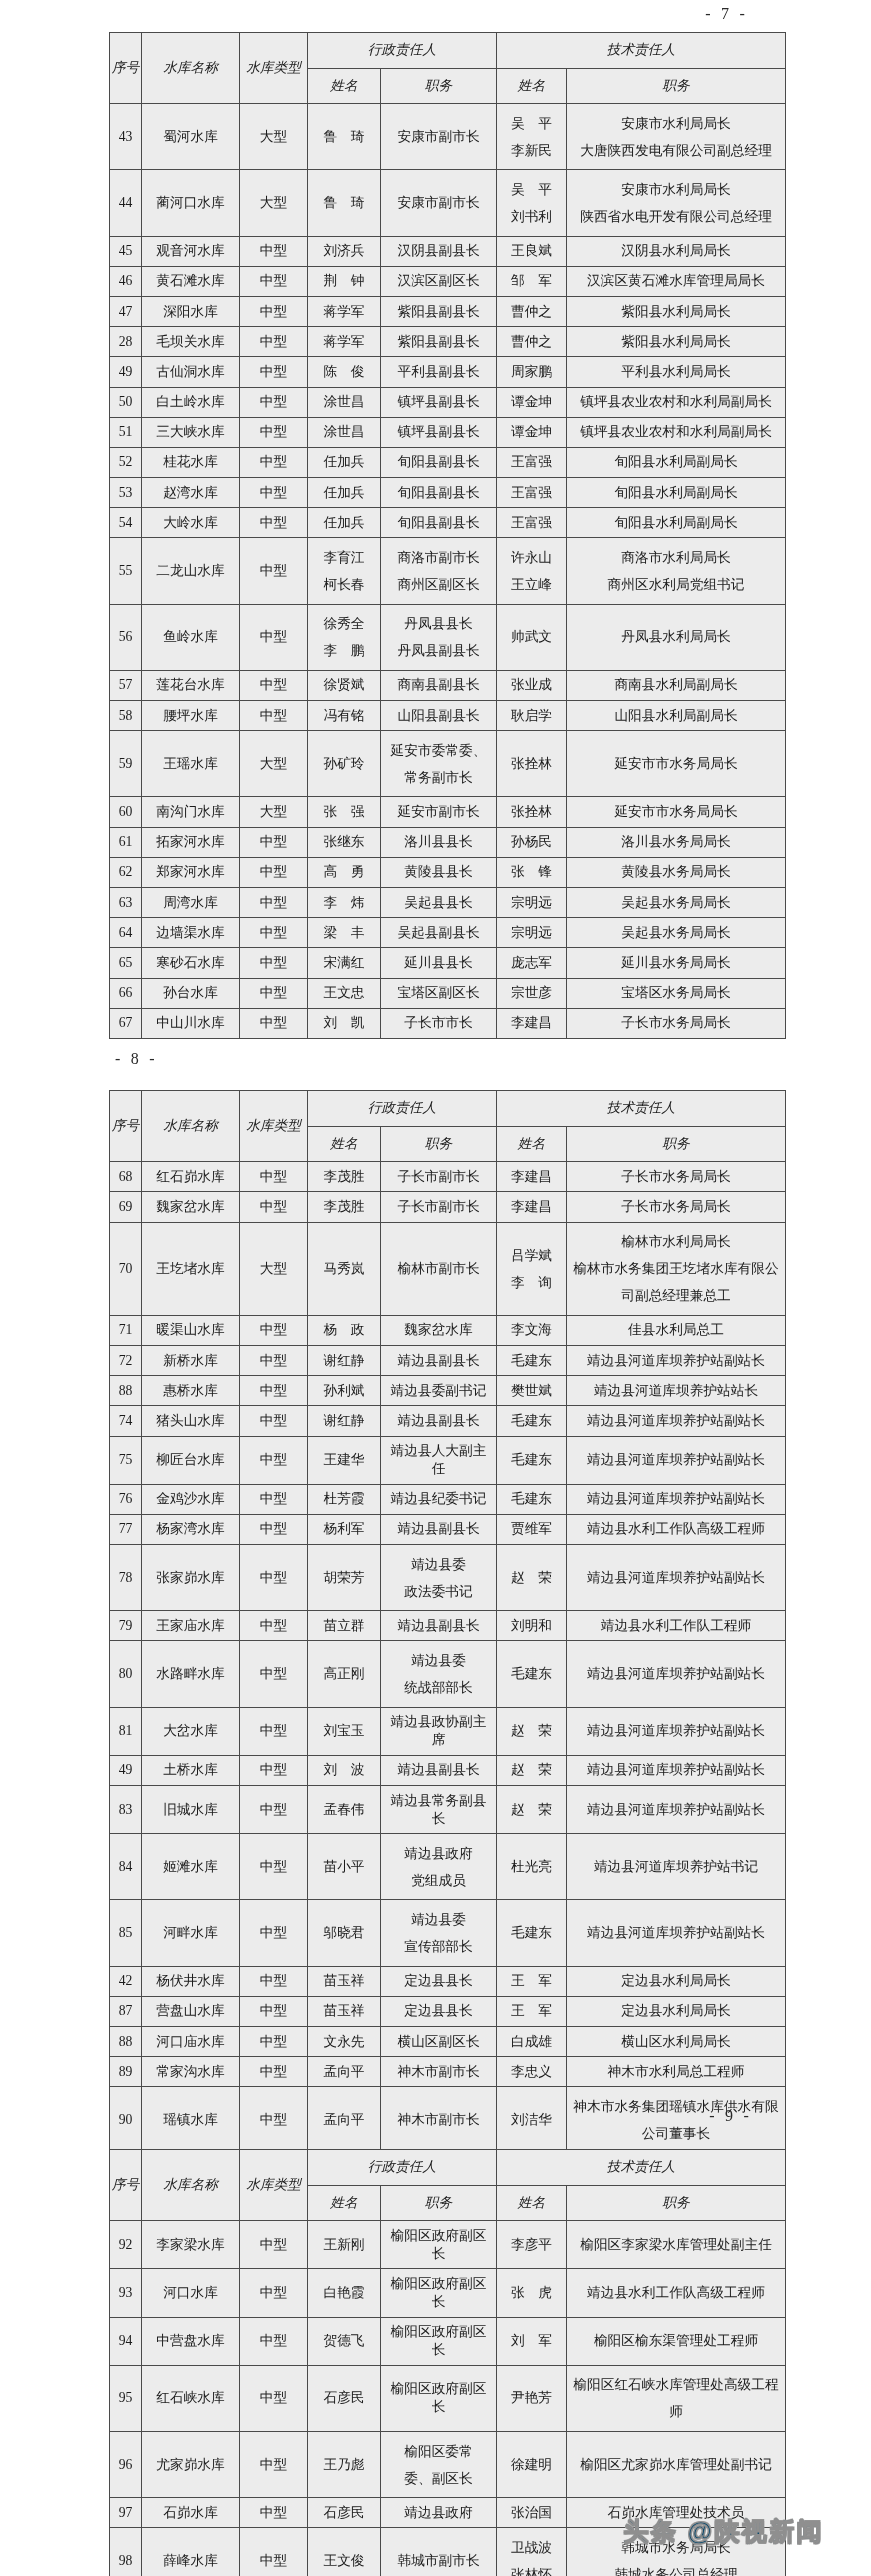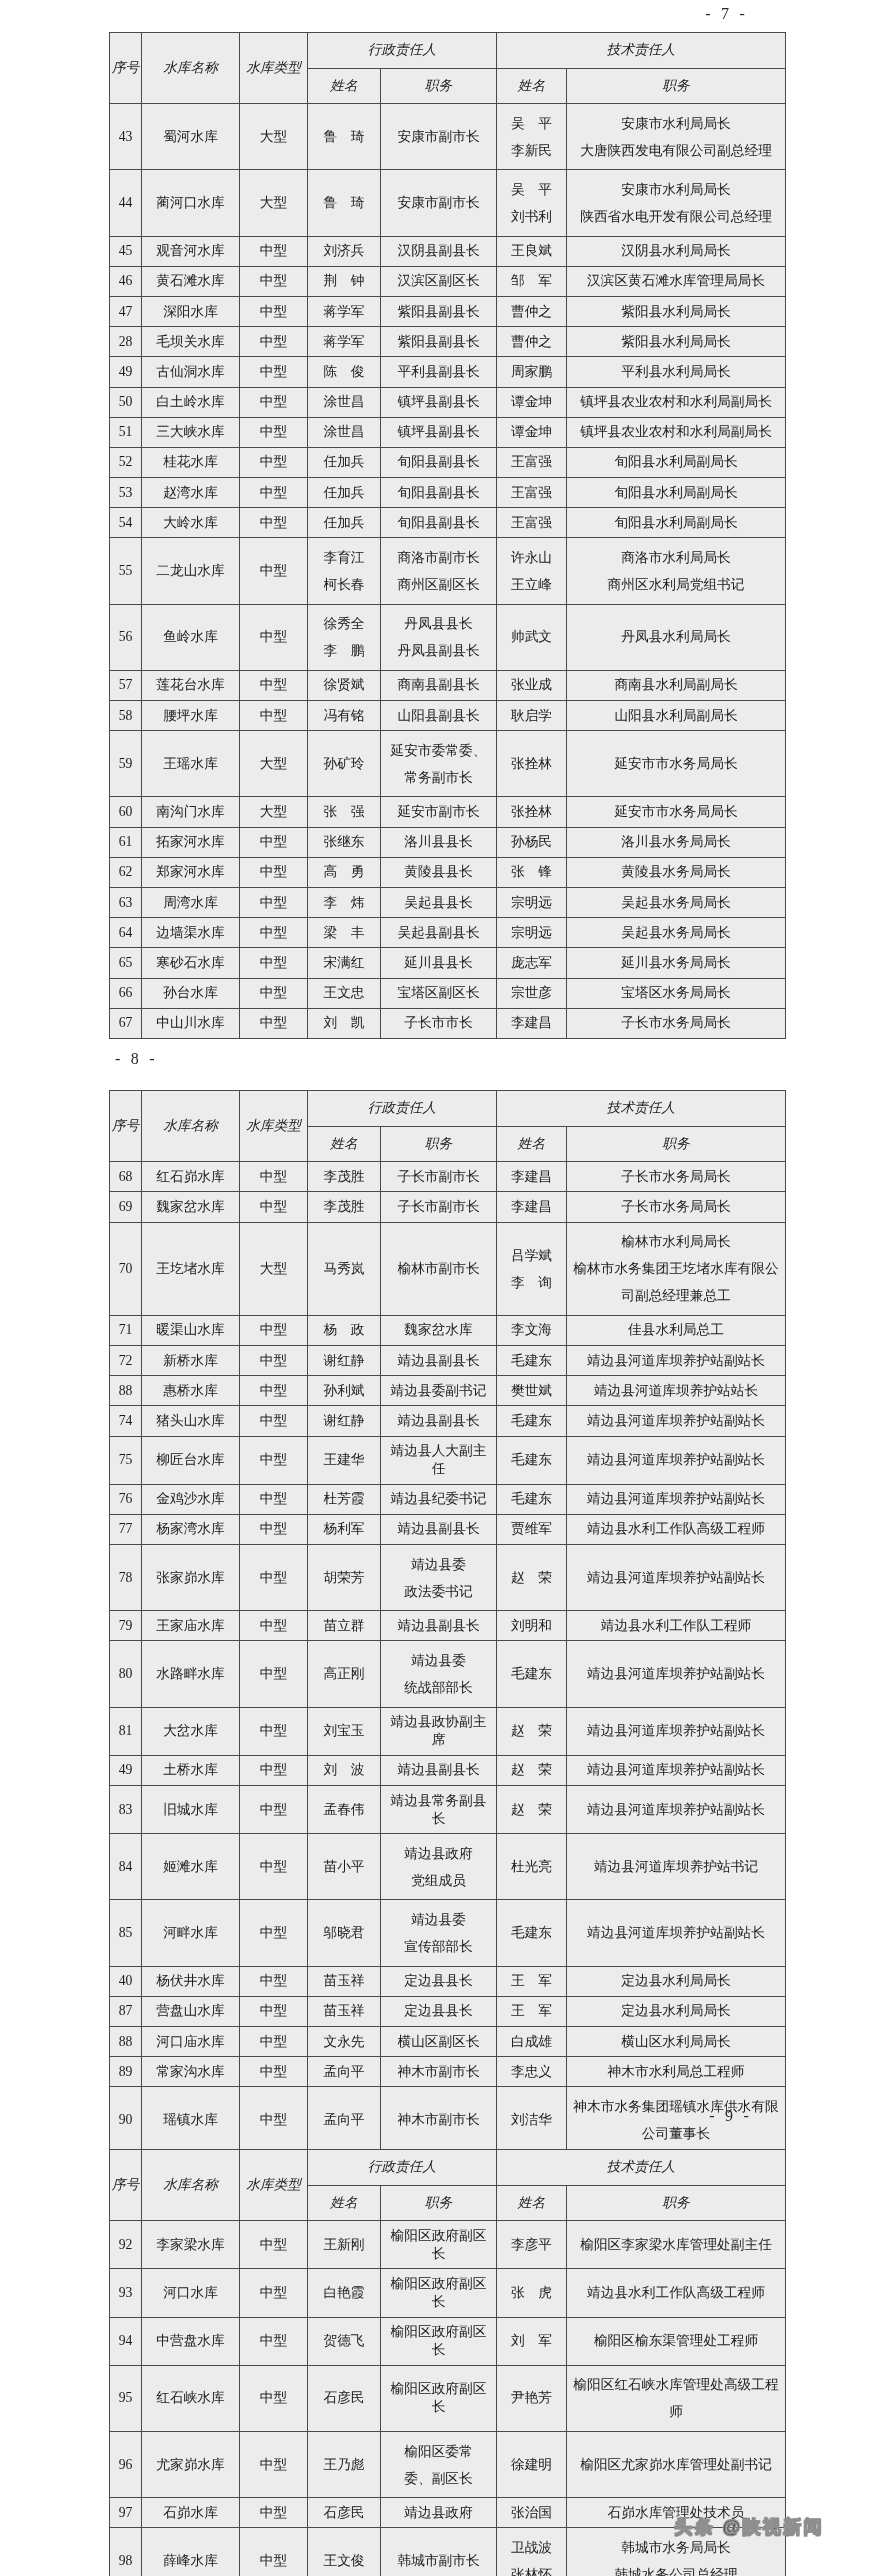--- a/index.html
+++ b/index.html
@@ -26,21 +26,21 @@
     border:0.8px solid #4a4a4a; text-align:center; vertical-align:middle;
     font-size:13.7px; font-weight:normal; color:#1b1b1b;
     white-space:pre-line; word-break:break-all; overflow:hidden;
   }
   th { padding:7.3px 1.6px; line-height:20px;font-style:italic; }
   td { padding:5.6px 3.2px; line-height:18px; height:29px; }
   td.multi { line-height:27px; }
   .watermark {
     position:absolute; top:2515px; right:47px;
     font-family:"Liberation Sans","DejaVu Sans",sans-serif;
-    font-size:18px; font-weight:bold; letter-spacing:2.4px; color:#000000;
+    font-size:25px; font-weight:bold; letter-spacing:2.4px; color:#0c4a6e;
     -webkit-text-stroke:1px #8f8f8f;
     text-shadow:0.8px 0.8px 0 #9c9c9c,-0.8px -0.8px 0 #9c9c9c,0.8px -0.8px 0 #9c9c9c,-0.8px 0.8px 0 #9c9c9c;
   }
 </style>
 </head>
 <body>
 
 <div class="sheet">
 
   <div class="page-label label-7">- 7 -</div>
@@ -500,21 +500,21 @@
           <td>85</td>
           <td>河畔水库</td>
           <td>中型</td>
           <td>邬晓君</td>
           <td class="multi">靖边县委
 宣传部部长</td>
           <td>毛建东</td>
           <td>靖边县河道库坝养护站副站长</td>
         </tr>
         <tr>
-          <td>40</td>
+          <td>42</td>
           <td>杨伏井水库</td>
           <td>中型</td>
           <td>苗玉祥</td>
           <td>定边县县长</td>
           <td>王　军</td>
           <td>定边县水利局局长</td>
         </tr>
         <tr>
           <td>87</td>
           <td>营盘山水库</td>

